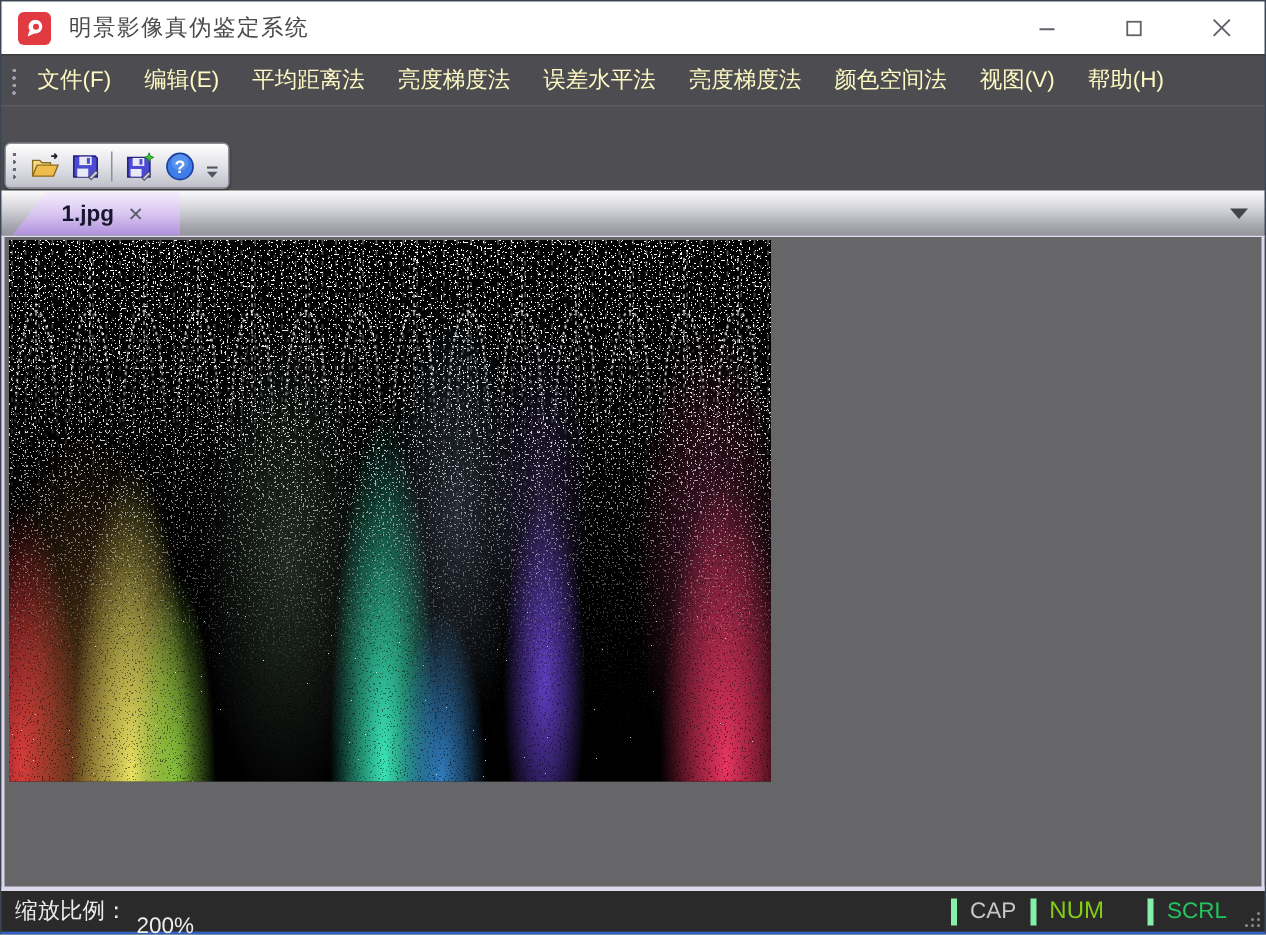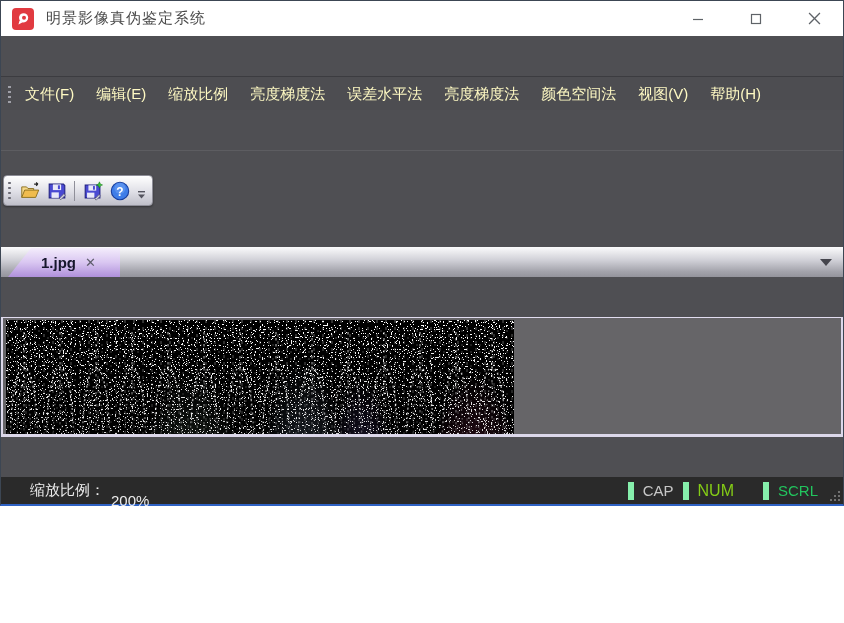--- a/index.html
+++ b/index.html
@@ -1,19 +1,19 @@
 <!DOCTYPE html>
 <html><head>
 <meta charset="utf-8">
 <style>
   * { margin:0; padding:0; box-sizing:border-box; }
   html,body { width:844px; height:623px; overflow:hidden;
     font-family:"Liberation Sans","DejaVu Sans",sans-serif; }
-  .window { width:844px; height:506px; display:flex; flex-direction:column;
-    border:1px solid #3c4653; border-bottom:2px solid #2f62c4; background:#4f4f53;gap:40px; }
+  .window { width:844px; height:623px; display:flex; flex-direction:column;
+    border:1px solid #3c4653; border-bottom:2px solid #2f62c4; background:#4f4f53; }
 
   
   .titlebar { height:35px; background:#ffffff; display:flex; align-items:center; flex:0 0 auto; }
   .app-icon { width:22px; height:22px; margin-left:11px; border-radius:4px; background:#e13a40;
     display:flex; align-items:center; justify-content:center; flex:0 0 auto; }
   .title-text { margin-left:12px; font-size:15px; color:#4a4a4a; letter-spacing:1px; }
   .win-btns { margin-left:auto; display:flex; height:100%; }
   .win-btn { width:58px; height:100%; border:0; background:transparent; display:flex;
     align-items:center; justify-content:center; cursor:default; }
 
@@ -58,25 +58,25 @@
     border-top:7px solid #45454d; }
 
   
   .canvas { flex:1 1 auto; background:#666568; position:relative; overflow:hidden;
     border-left:2px solid #dcd8ea; border-right:2px solid #dcd8ea; border-top:1px solid #e2ddf0;
     border-bottom:3px solid #dcd8ea; }
   .image { position:absolute; left:3px; top:2px; width:508px; height:361px; background:#000; }
 
   
   .statusbar { height:27px; background:#2a2a2a; flex:0 0 auto; display:flex; align-items:center;
-    color:#ececec; font-size:15px;padding-left:20px; }
+    color:#ececec; font-size:15px; }
   .zoom-label { margin-left:9px; }
   .zoom-value { margin-left:6px;margin-top:19px; }
   .indicators { margin-left:auto; display:flex; align-items:center; height:100%; }
-  .indicator { padding:0 9px; height:18px; line-height:18px; border-left:6px solid #86efac;
+  .indicator { padding:0 9px; height:18px; line-height:18px; border-left:4px solid #86efac;
     color:#c7c7c7; font-size:15px; }
   .indicator.active { color:#84cc16; font-size:16px; }
   .indicator.dim { color:#22c55e;margin-left:20px; }
   .resize-grip { width:16px; height:100%; display:flex; align-items:flex-end; justify-content:flex-end;
     padding:0 2px 2px 0; }
 </style>
 </head>
 <body>
 
 <div class="window">
@@ -105,21 +105,21 @@
         <svg width="13" height="13" viewBox="0 0 12 12">
           <line x1="1" y1="1" x2="11" y2="11" stroke="#5f6368" stroke-width="1.2"></line>
           <line x1="11" y1="1" x2="1" y2="11" stroke="#5f6368" stroke-width="1.2"></line>
           </svg>
       </button>
     </div>
   </div>
 
   <div class="menubar">
     <span class="grip-v"></span>
-    <nav id="menu-items"><span class="menu-item">文件(F)</span><span class="menu-item">编辑(E)</span><span class="menu-item">缩放比例</span><span class="menu-item">亮度梯度法</span><span class="menu-item">误差水平法</span><span class="menu-item">亮度梯度法</span><span class="menu-item">颜色空间法</span><span class="menu-item">视图(V)</span><span class="menu-item">帮助(H)</span></nav>
+    <nav id="menu-items"><span class="menu-item">文件(F)</span><span class="menu-item">编辑(E)</span><span class="menu-item">平均距离法</span><span class="menu-item">亮度梯度法</span><span class="menu-item">误差水平法</span><span class="menu-item">亮度梯度法</span><span class="menu-item">颜色空间法</span><span class="menu-item">视图(V)</span><span class="menu-item">帮助(H)</span></nav>
   </div>
 
   <div class="toolstrip">
     <div class="toolbar">
       <span class="tgrip"></span>
       <div id="toolbar-buttons" style="display:flex;align-items:center;">
           <button class="tbtn">
             <svg width="22" height="22" viewBox="0 0 24 24">
               <path d="M16.5 4.5 h4.2 m0 0 l-2 -1.8 m2 1.8 l-2 1.8" stroke="#222" stroke-width="1.2" fill="none"></path>
               <path d="M3 19 V7.5 h5.2 l1.6 1.8 H16 V11" fill="#f6d98a" stroke="#8a6d1d" stroke-width="1"></path>

